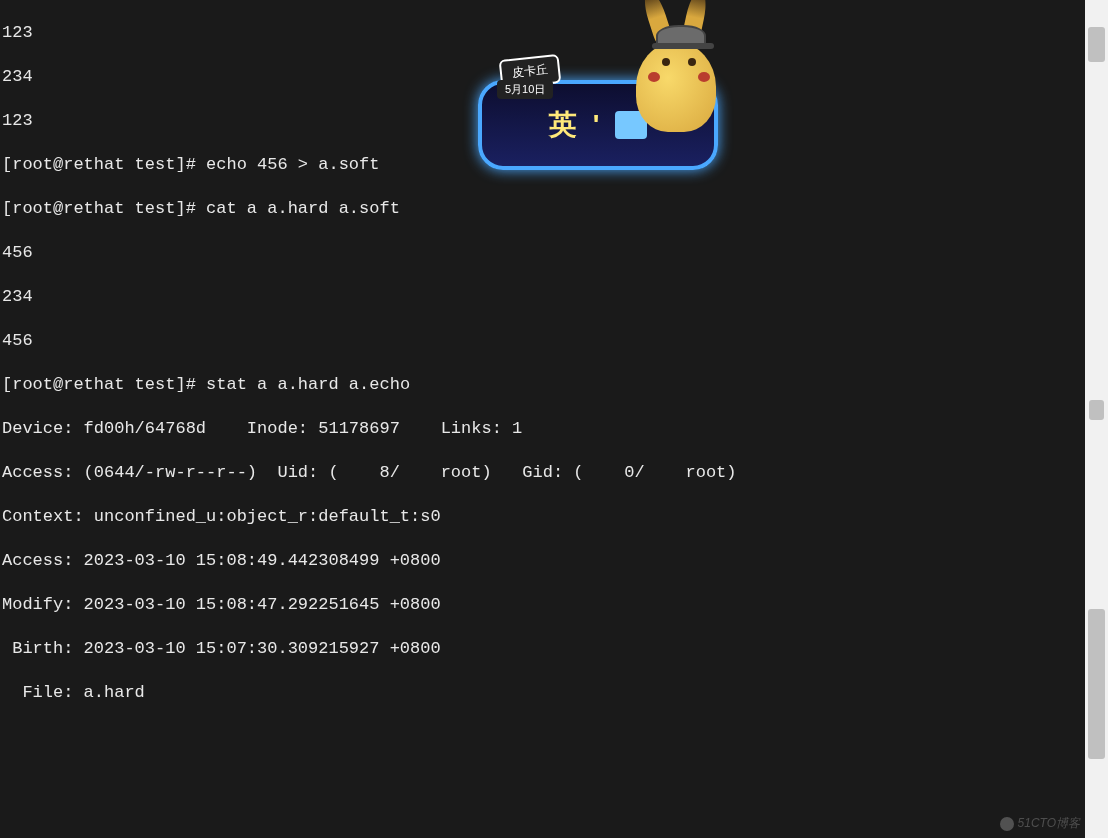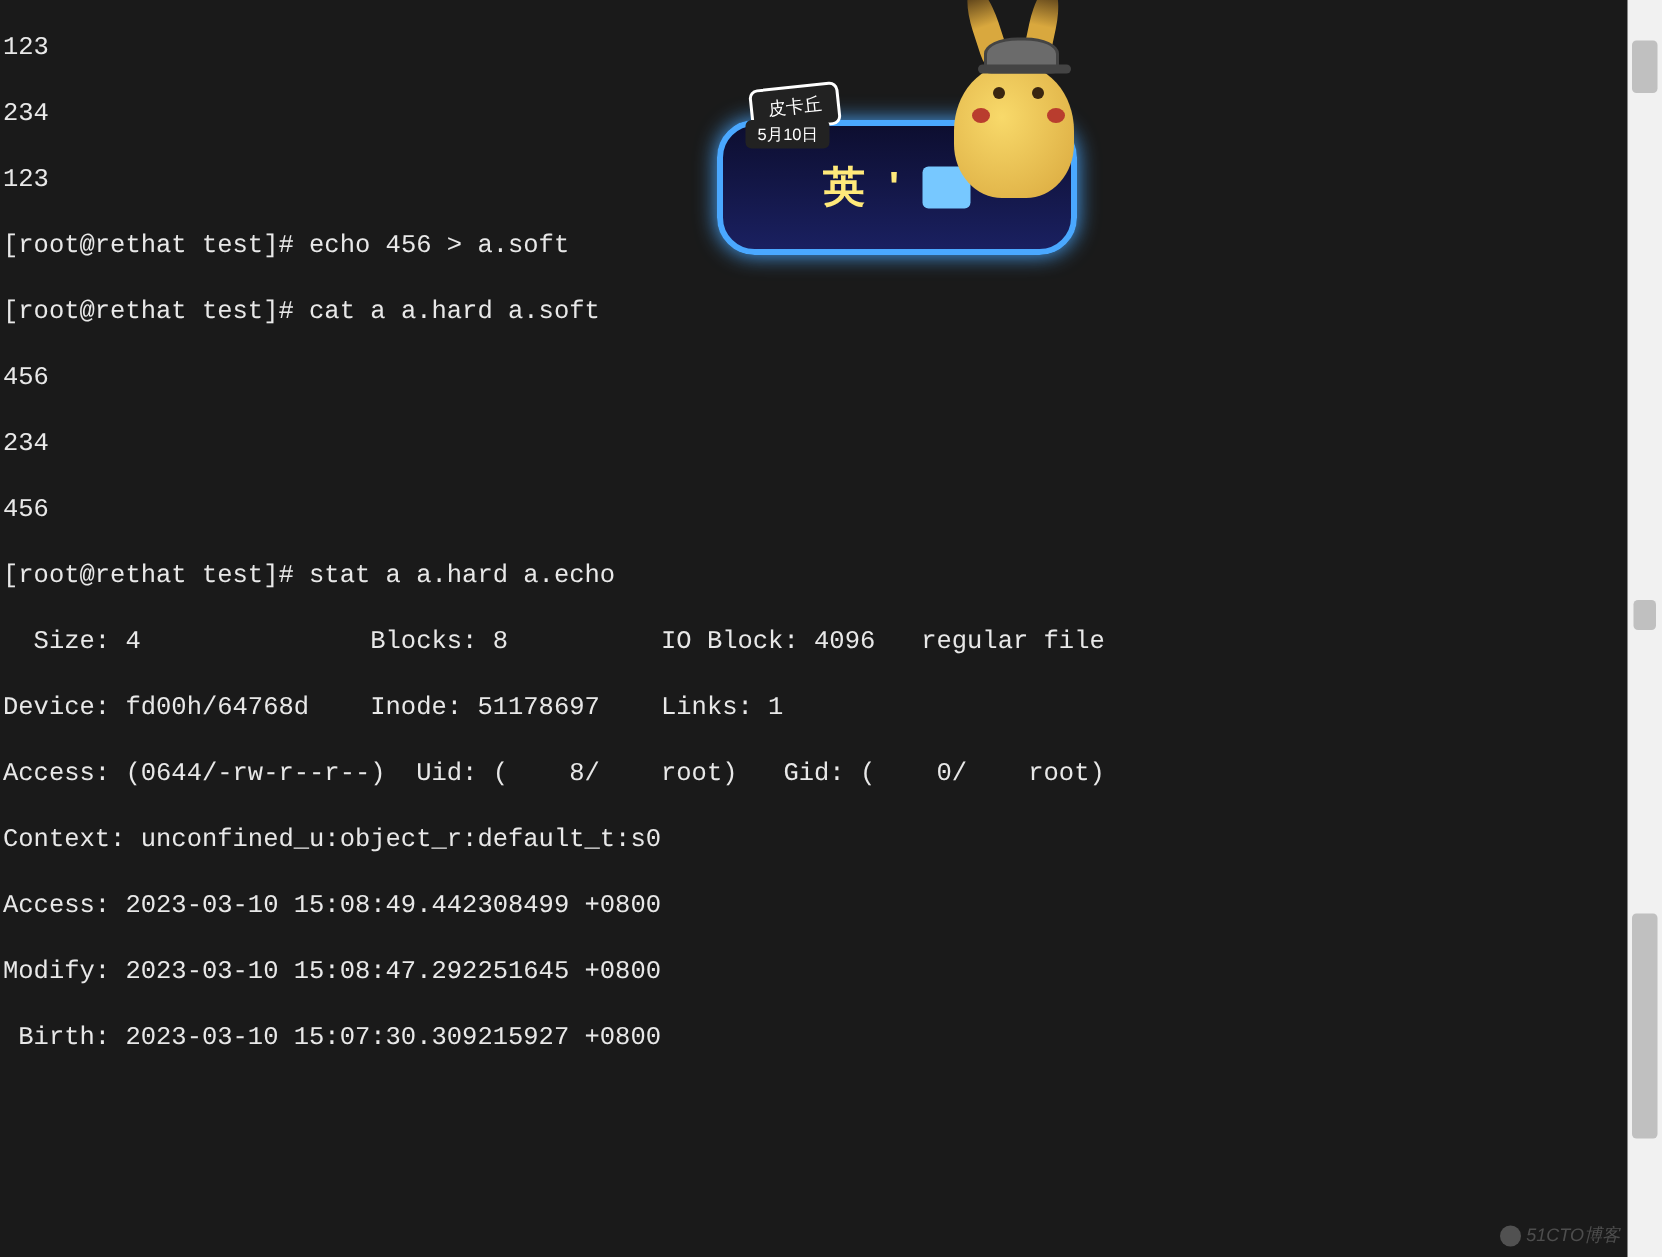--- a/index.html
+++ b/index.html
@@ -204,27 +204,27 @@
 <div class="terminal">
 <div class="line">123</div>
 <div class="line">234</div>
 <div class="line">123</div>
 <div class="line"><span>[root@rethat test]# </span><span>echo 456 &gt; a.soft</span></div>
 <div class="line"><span>[root@rethat test]# </span><span>cat a a.hard a.soft</span></div>
 <div class="line">456</div>
 <div class="line">234</div>
 <div class="line">456</div>
 <div class="line"><span>[root@rethat test]# </span><span>stat a a.hard a.echo</span></div>
-<div class="line">  Size: 4               Blocks: 8          IO Block: 4096   regular file</div>
 <div class="line">Device: fd00h/64768d    Inode: 51178697    Links: 1</div>
 <div class="line">Access: (0644/-rw-r--r--)  Uid: (    8/    root)   Gid: (    0/    root)</div>
 <div class="line">Context: unconfined_u:object_r:default_t:s0</div>
 <div class="line">Access: 2023-03-10 15:08:49.442308499 +0800</div>
 <div class="line">Modify: 2023-03-10 15:08:47.292251645 +0800</div>
 <div class="line"> Birth: 2023-03-10 15:07:30.309215927 +0800</div>
+<div class="line">  File: a.hard</div>
 
 
 
 
 
 
 
 
 
 

